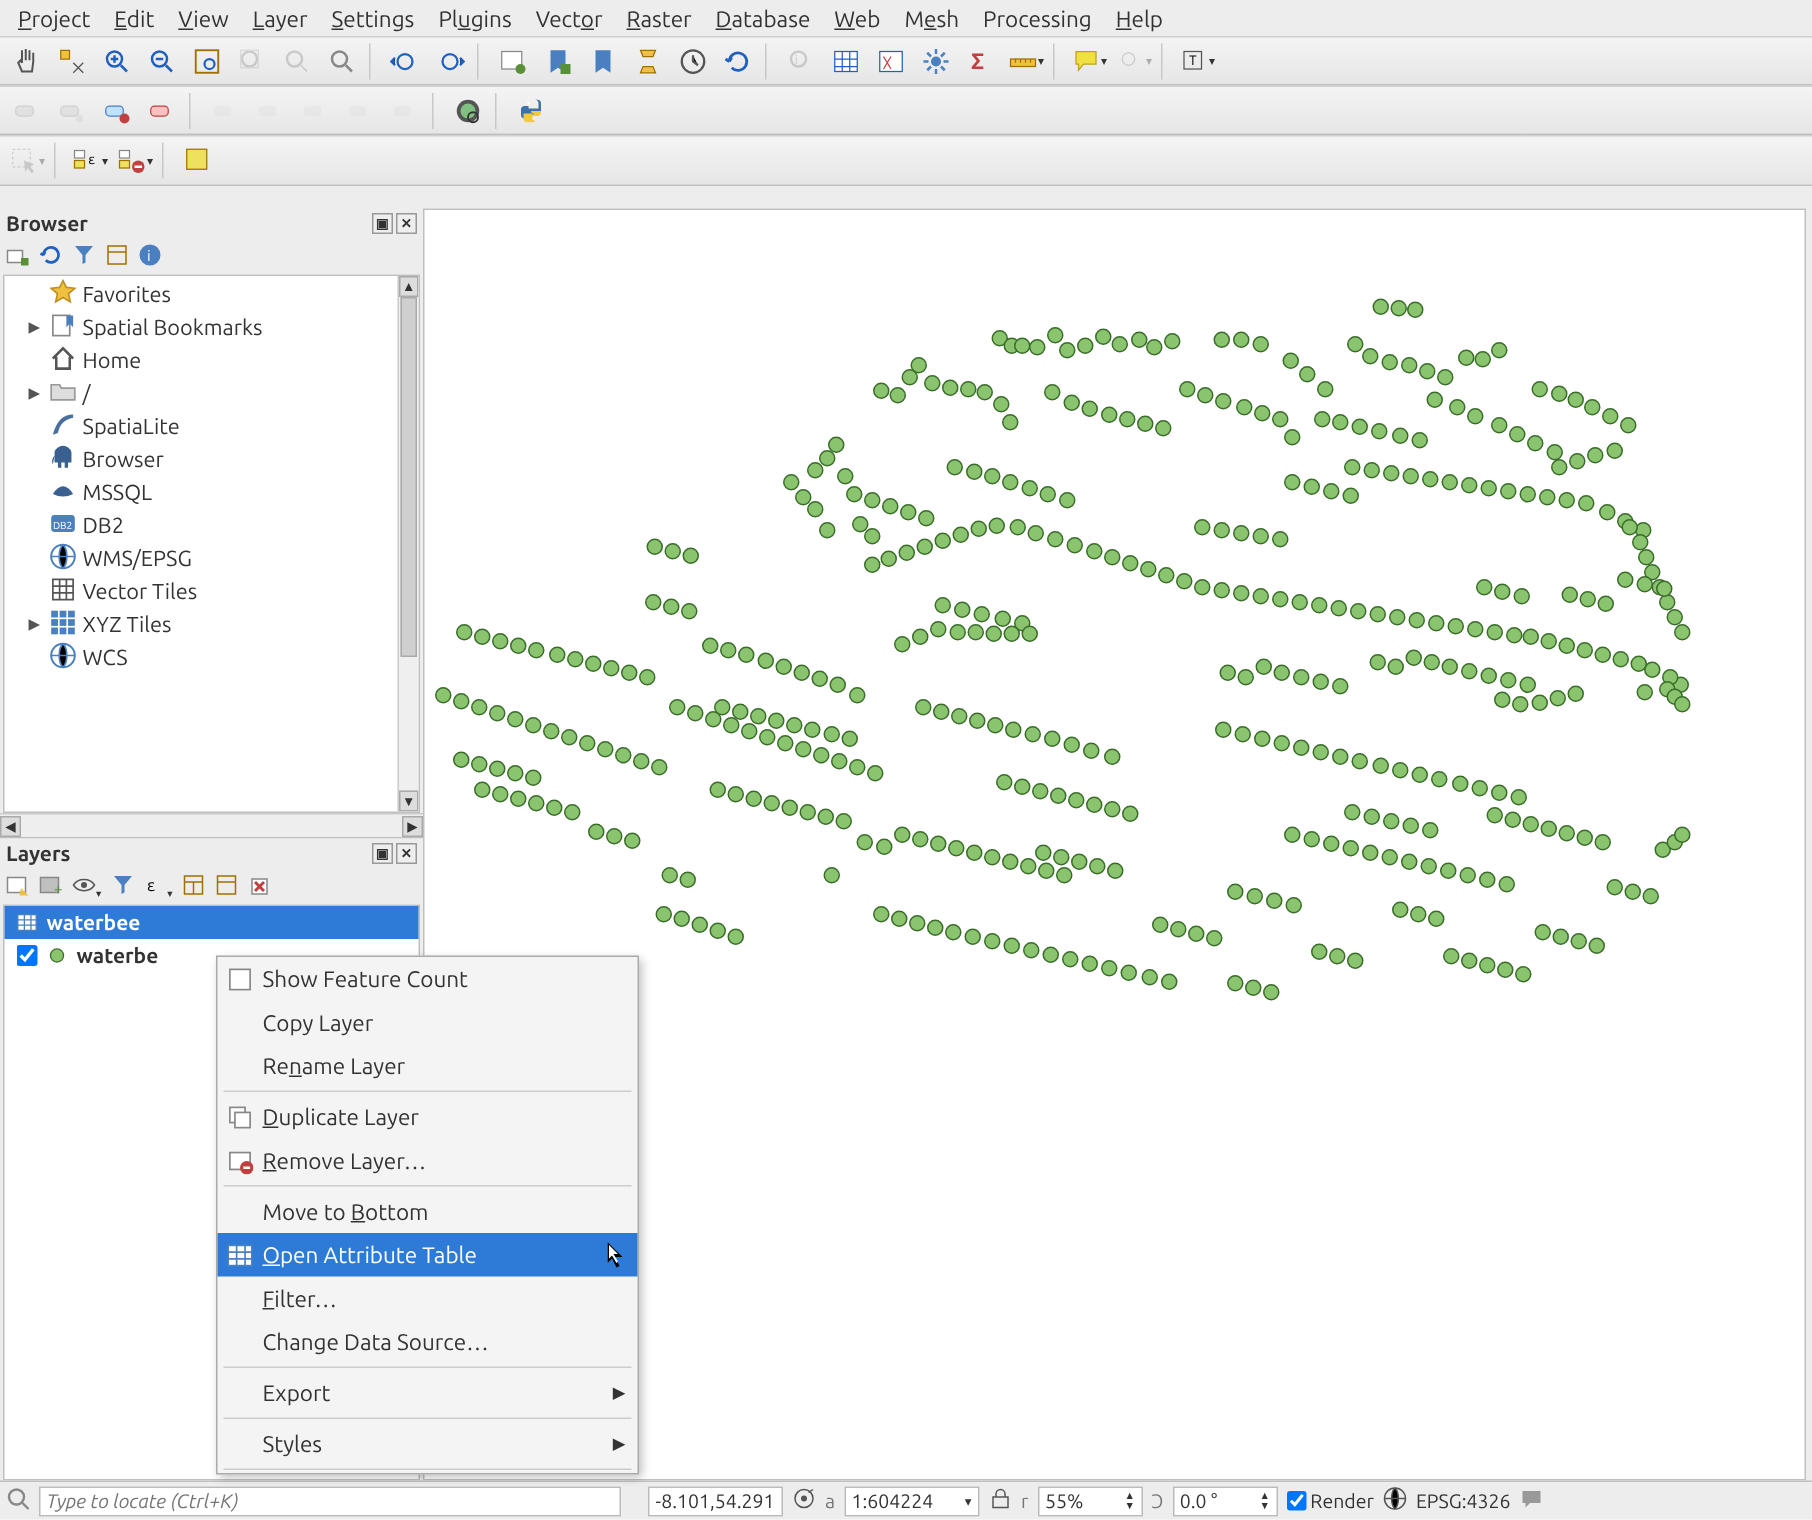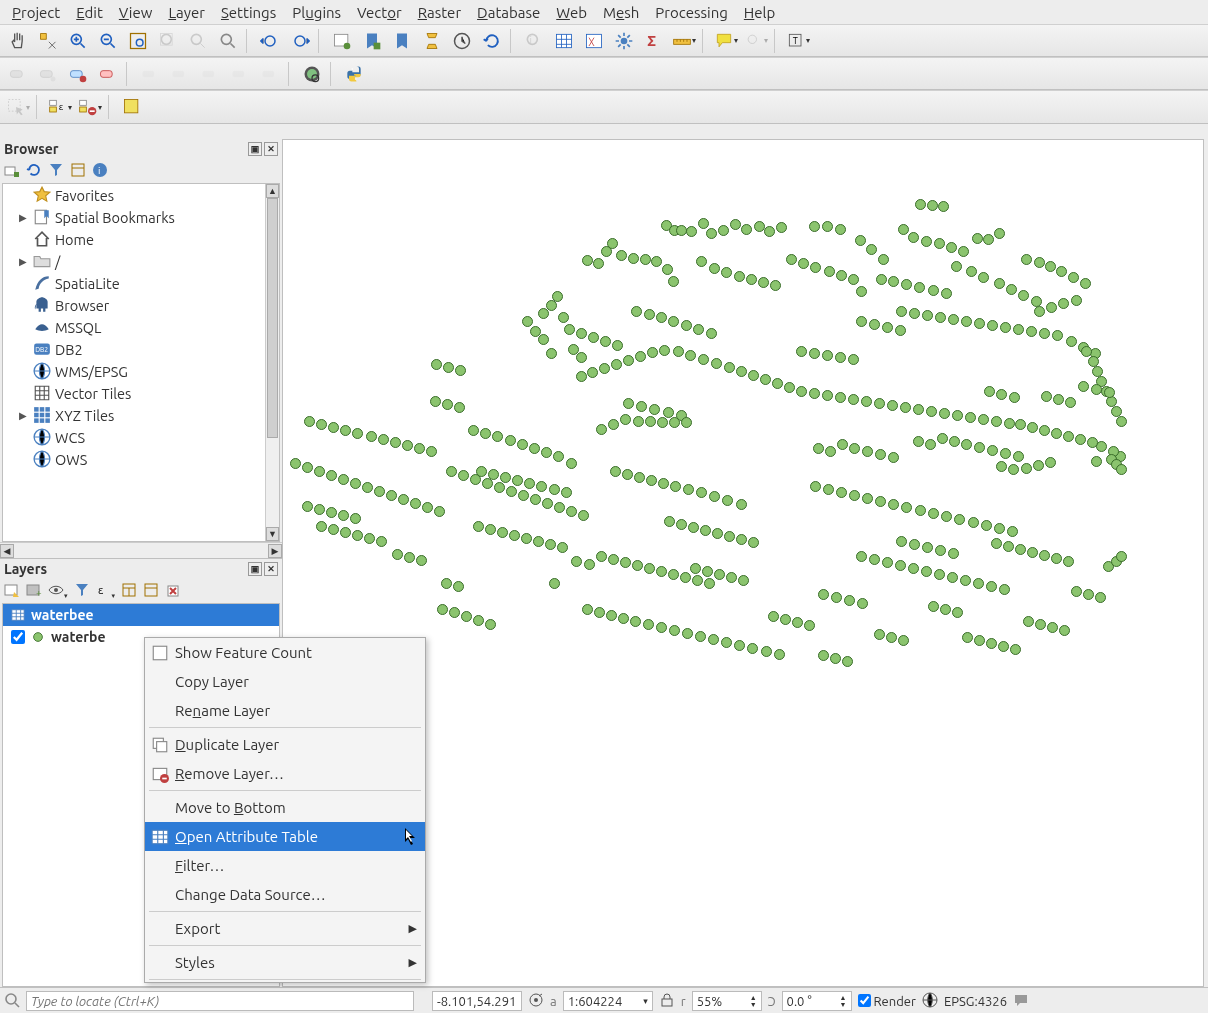--- a/index.html
+++ b/index.html
@@ -494,30 +494,20 @@
         </div>
         <div class="tree-item">
           <span class="arrow"></span>
           <span class="licon">
             <svg viewBox="0 0 16 16">
               <circle cx="8" cy="8" r="7" fill="none" stroke="#4a80c0" stroke-width="1.2"></circle>
               <path stroke="#4a80c0" d="M1 8h14M8 1c3 3 3 11 0 14M8 1c-3 3-3 11 0 14"></path>
             </svg>
           </span>
           <span class="lbl">WCS</span>
-        </div>
-        <div class="tree-item">
-          <span class="arrow"></span>
-          <span class="licon">
-            <svg viewBox="0 0 16 16">
-              <circle cx="8" cy="8" r="7" fill="none" stroke="#4a80c0" stroke-width="1.2"></circle>
-              <path stroke="#4a80c0" d="M1 8h14M8 1c3 3 3 11 0 14M8 1c-3 3-3 11 0 14"></path>
-            </svg>
-          </span>
-          <span class="lbl">OWS</span>
         </div>
       </div>
     <div class="hscroll">
         <div class="hbtn">◀</div>
         <div class="htrack"></div>
         <div class="hbtn">▶</div>
       </div>
   </div>
 
   <div class="layers-panel">

